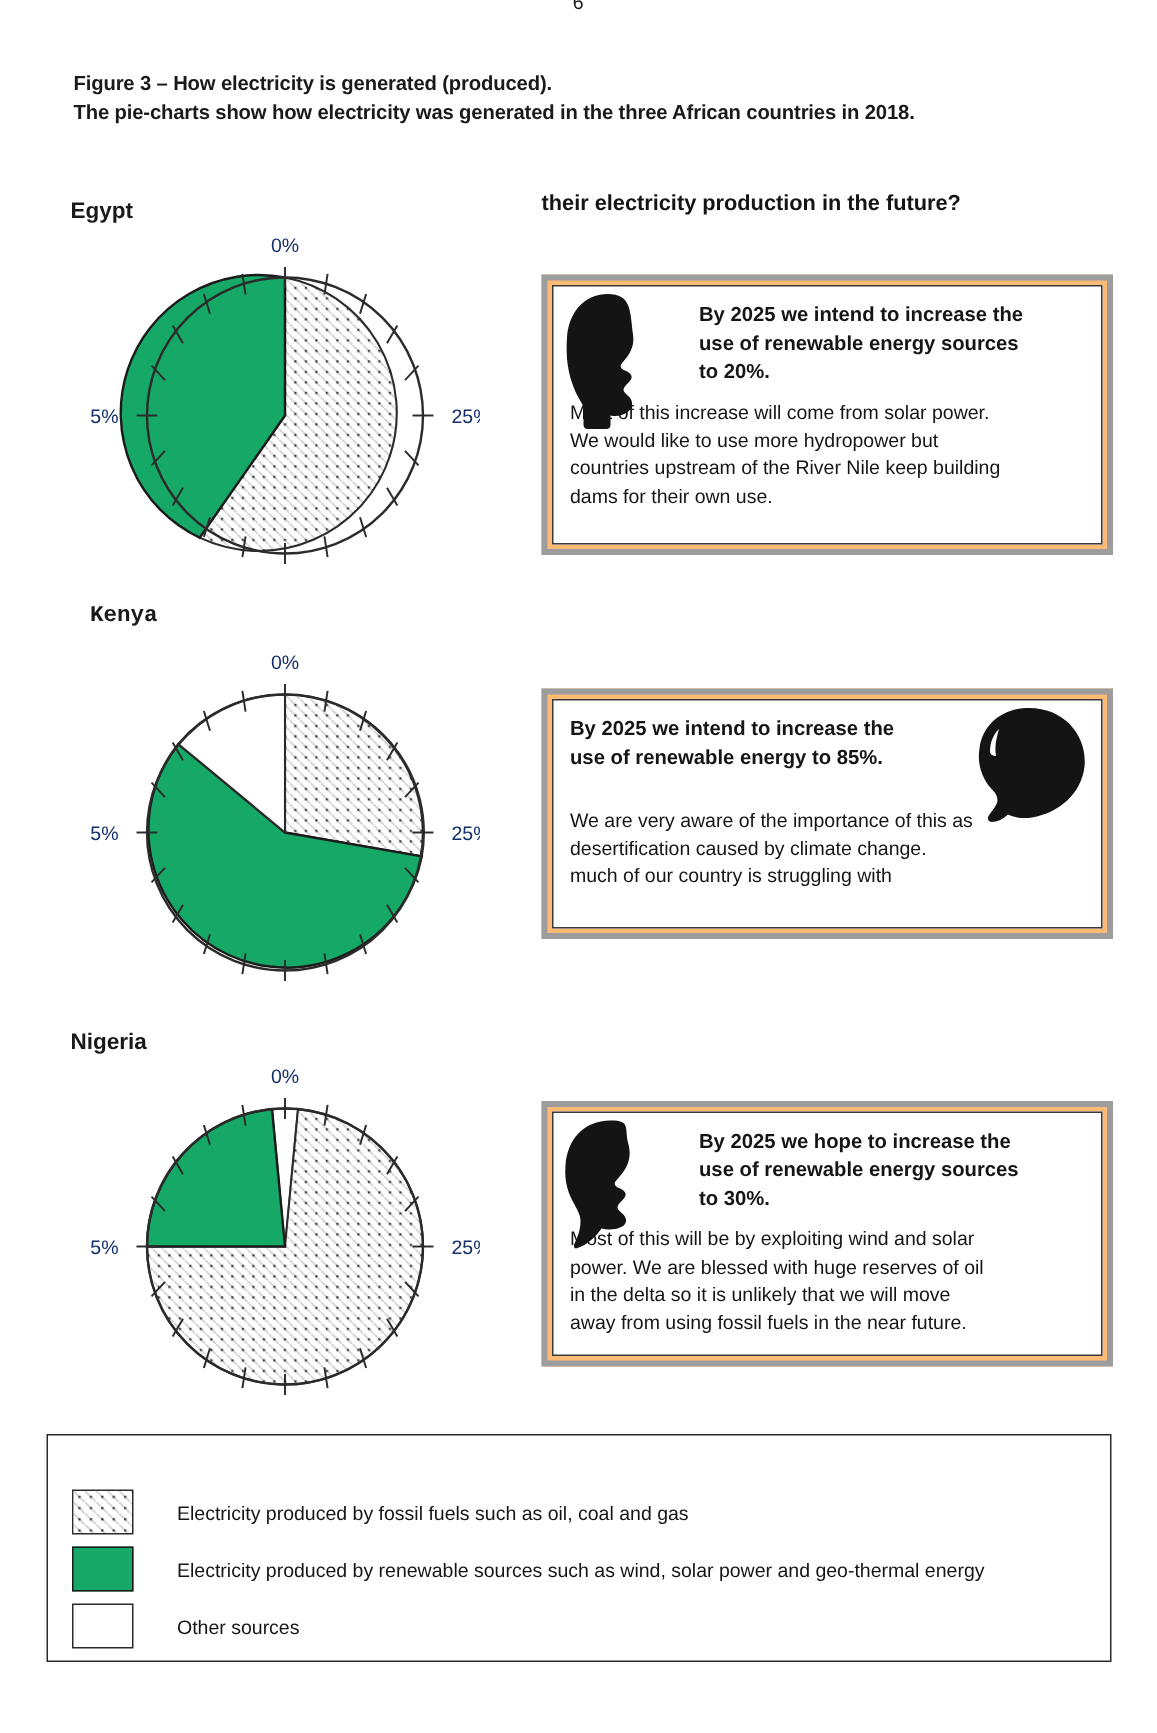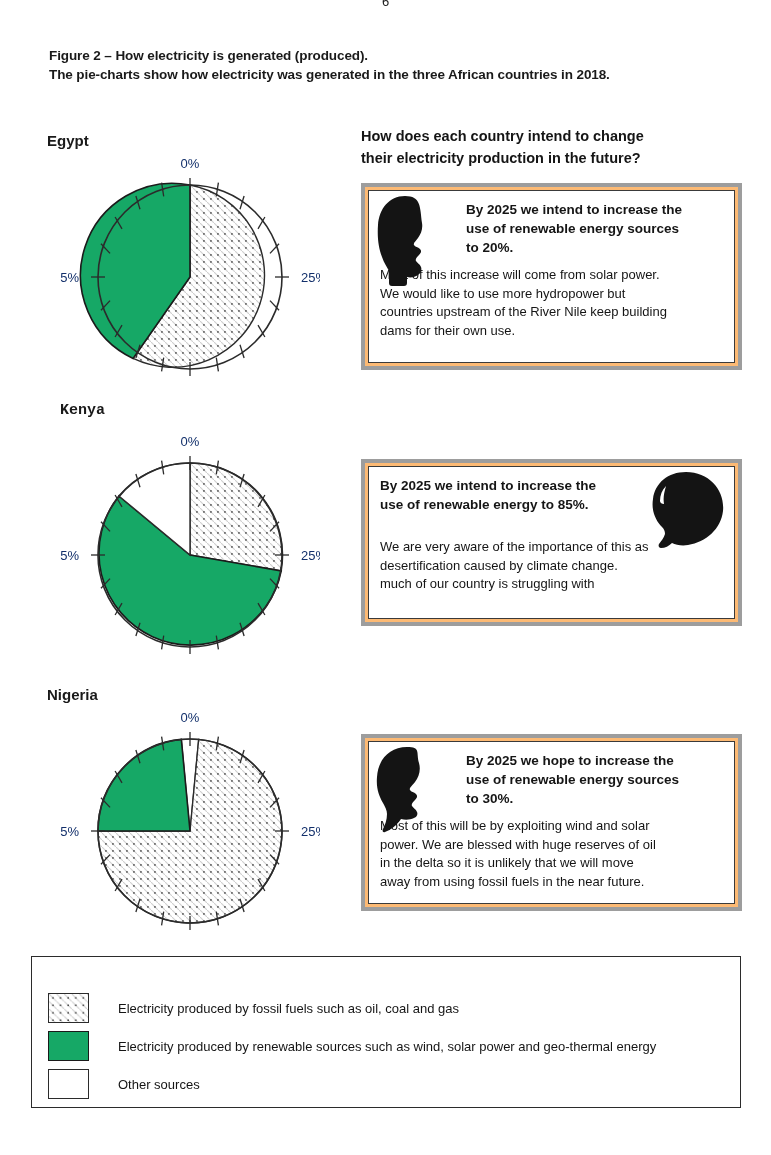--- a/index.html
+++ b/index.html
@@ -162,21 +162,21 @@
     color: #151515;
     white-space: nowrap;
   }
 </style>
 </head>
 <body>
 
 <div id="page-number">6</div>
 
 <div id="figure-caption">
-  <span class="line">Figure 2 – How electricity is generated (produced).</span>
+  <span class="line">Figure 3 – How electricity is generated (produced).</span>
   <span class="line">The pie-charts show how electricity was generated in the three African countries in 2018.</span>
 </div>
 
 <svg width="0" height="0" style="position:absolute" aria-hidden="true">
   <defs>
     <pattern id="fossilHatch" patternUnits="userSpaceOnUse" width="7" height="7">
       <rect width="7" height="7" fill="#ffffff"></rect>
       <line x1="-1" y1="-1" x2="8" y2="8" stroke="#cfcfcf" stroke-width="1.1"></line>
       <rect x="3.2" y="3.2" width="1.5" height="1.5" fill="#3d3d3d"></rect>
     </pattern>
@@ -303,21 +303,20 @@
       </g>
       <text class="axis-label" x="130" y="22" text-anchor="middle">0%</text>
       <text class="axis-label" x="241" y="136" text-anchor="start">25%</text>
       <text class="axis-label" x="130" y="249" text-anchor="middle">50%</text>
       <text class="axis-label" x="19" y="136" text-anchor="end">75%</text>
     </svg>
   </div>
 </div>
 
 <div id="question-heading">
-  <span class="line">How does each country intend to change</span>
   <span class="line">their electricity production in the future?</span>
 </div>
 
 <div class="speech-box" id="box-egypt">
   <div class="speech-box-inner">
     <svg class="head-silhouette" id="head-egypt" viewBox="0 0 74 92">
       <path fill="#141414" d="M30 1 C14 1 4 14 3 30 C2 44 4 54 7 62 C9 68 12 72 14 76 L14 88 C14 90 15 91 17 91 L29 91 C31 91 32 90 32 88 L32 82 C36 83 40 82 43 80 C46 78 47 75 46 72 C45 69 42 68 41 66 C40 64 42 62 44 60 C46 58 47 56 45 54 C43 52 40 52 39 50 C38 48 41 46 43 43 C46 39 48 34 47 28 C45 12 46 1 30 1 Z"></path>
     </svg>
     <div class="box-bold indent-left">
       <span class="line">By 2025 we intend to increase the</span>

